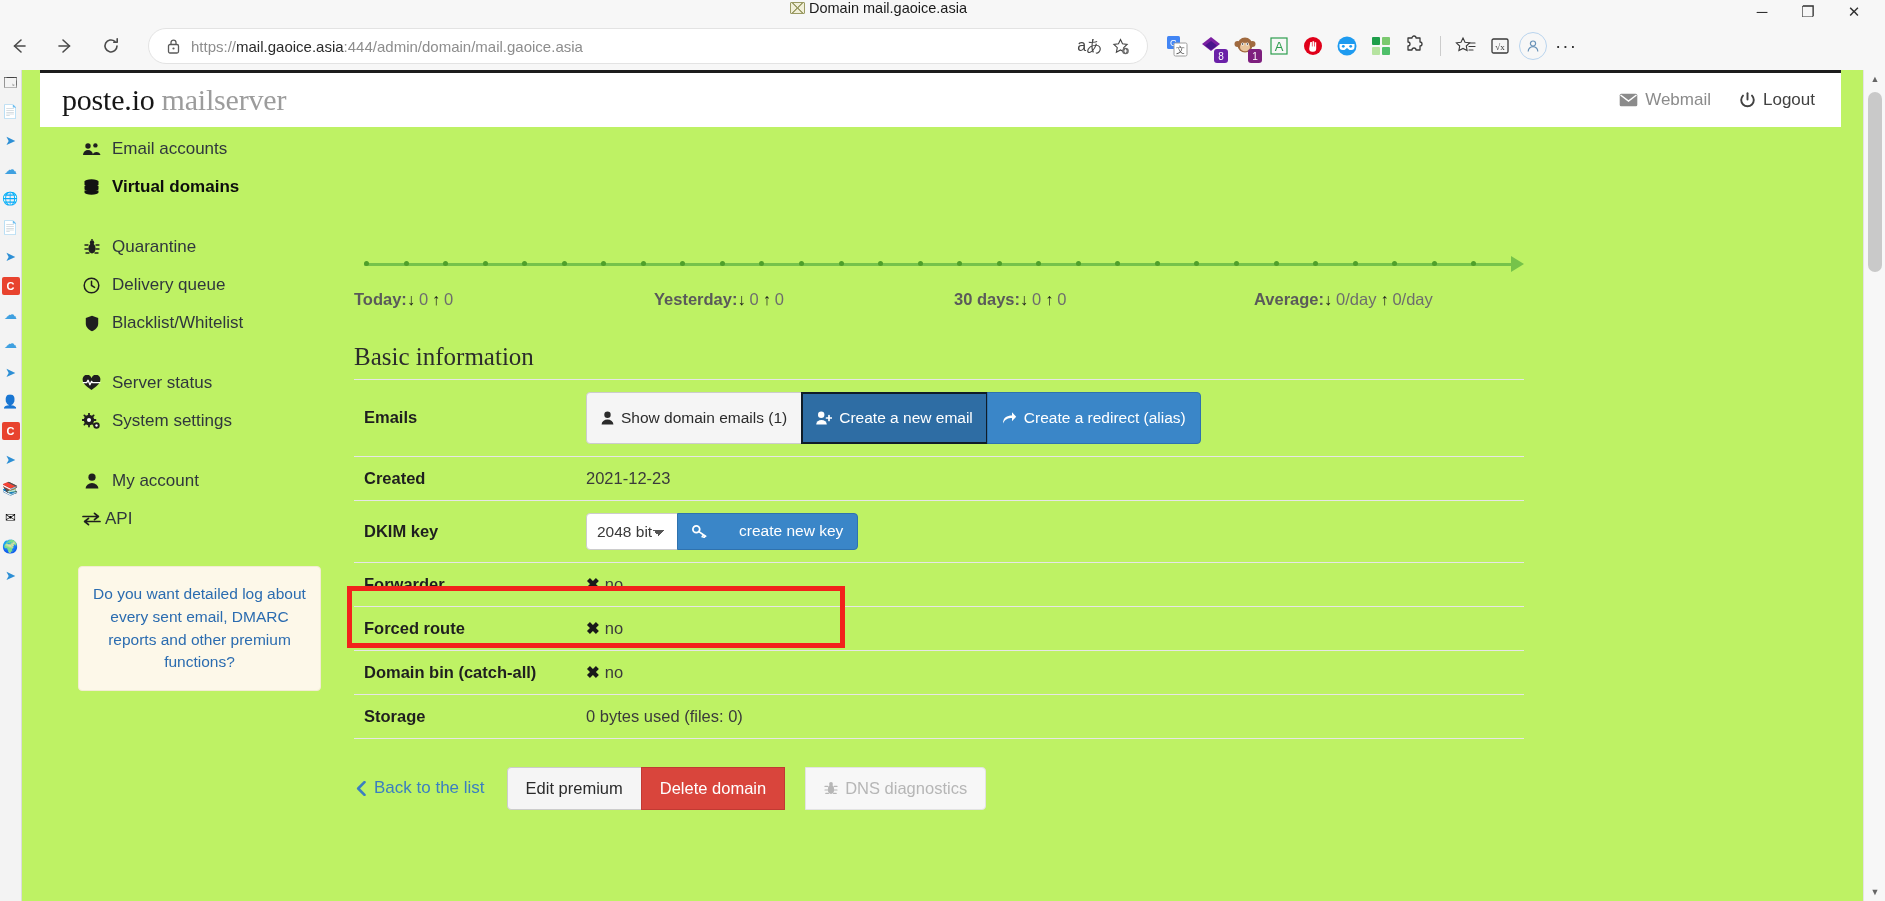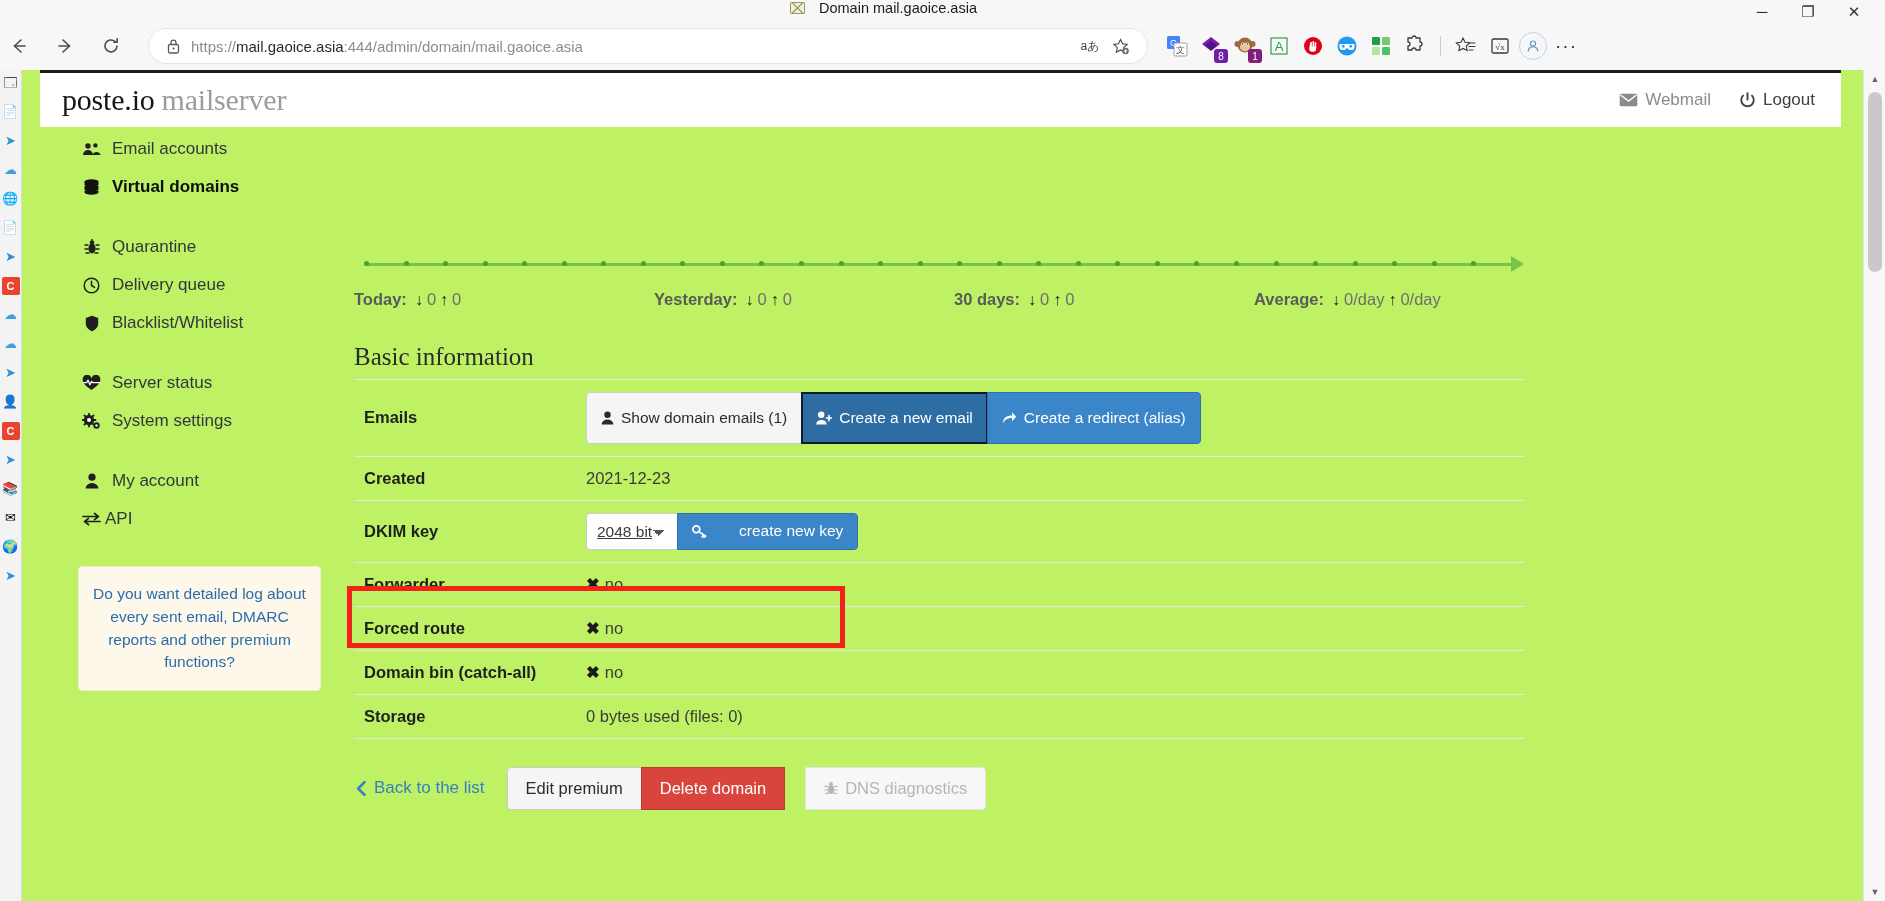--- a/index.html
+++ b/index.html
@@ -15,21 +15,21 @@
   .browser-chrome {
     position: absolute; left: 0; top: 0; width: 1885px; height: 70px;
     background: #f7f7f7;
   }
   .titlebar {
     position: absolute; left: 0; top: 0; width: 1885px; height: 22px;
   }
   .tab-title {
     position: absolute; left: 790px; top: 0px;
     font-size: 14.5px; color: #1b1b1b; white-space: nowrap;
-    display: flex; align-items: center; gap: 14px;
+    display: flex; align-items: center; gap: 4px;
   }
   .tab-fav {
     width: 15px; height: 12px; display: inline-block;
     border: 1.5px solid #9a9a63; background: #f1efd8; border-radius: 1px;
     position: relative;
   }
   .tab-fav::after {
     content: ""; position: absolute; left: 0; top: 0; width: 100%; height: 100%;
     background: linear-gradient(135deg, transparent 44%, #9a9a63 45%, #9a9a63 52%, transparent 53%),
                 linear-gradient(-135deg, transparent 44%, #9a9a63 45%, #9a9a63 52%, transparent 53%);
@@ -61,21 +61,21 @@
     padding: 0 12px 0 14px;
     border: 1px solid #e3e3e3;
   }
   .omnibox .lock { width: 20px; color: #5a5a5a; display:flex; align-items:center; justify-content:center;}
   .url-text {
     flex: 1; font-size: 15px; color: #6a6a6a; margin-left: 8px;
     white-space: nowrap; overflow: hidden;
   }
   .url-text .dim { color: #8d8d8d; }
   .url-text .host { color: #2b2b2b; }
-  .omni-btn { width: 30px; height: 30px; display:flex; align-items:center; justify-content:center; color:#444; font-size: 12px; }
+  .omni-btn { width: 30px; height: 30px; display:flex; align-items:center; justify-content:center; color:#444; font-size: 16px; }
   .ext-tray { display: flex; align-items: center; margin-left: 14px; gap: 4px; }
   .ext {
     width: 30px; height: 30px; position: relative;
     display: flex; align-items: center; justify-content: center;
     font-size: 13px;
   }
   .badge {
     position: absolute; right: -2px; bottom: -2px;
     min-width: 14px; height: 14px; border-radius: 3px;
     background: #6b21a8; color: #fff; font-size: 10px;
@@ -164,21 +164,21 @@
   }
   .chart-dots { position: absolute; left: 10px; right: 8px; bottom: 18px; height: 7px; display: flex; justify-content: space-between; }
   .chart-dots i { width: 5px; height: 5px; border-radius: 50%; background: #4fa02a; display:block; }
   .chart-arrow {
     position: absolute; right: 0px; bottom: 14px;
     width: 0; height: 0; border-left: 13px solid #76c34a;
     border-top: 8px solid transparent; border-bottom: 8px solid transparent;
   }
 
   .stats-row { display: flex; font-size: 16.5px; color: #545454; margin-bottom: 34px; }
-  .stat { display: flex; align-items: center; gap: 8px; white-space: nowrap; }
+  .stat { display: flex; align-items: center; white-space: nowrap; }
   .stat .lbl { font-weight: bold; color: #5a5a5a; }
   .stat .val { color: #6d6d6d; display: flex; align-items: baseline; gap: 4px; }
   .stat .val b { color: #1d1d1d; font-size: 16px; }
 
   .tbl { width: 1170px; border-collapse: collapse; }
   .tbl tr { border-bottom: 1px solid #e6e6e6; }
   .tbl tr.first { border-top: 1px solid #e6e6e6; }
   .tbl td { padding: 12px 0; vertical-align: middle; font-size: 16.5px; }
   .tbl td.k { width: 232px; font-weight: bold; color: #1f1f1f; padding-left: 10px; }
   .tbl td.v { color: #3b3b3b; }
@@ -202,21 +202,21 @@
   .btn-group .btn:first-child { border-radius: 4px 0 0 4px; margin-left: 0; }
   .btn-group .btn:last-child { border-radius: 0 4px 4px 0; }
 
   .sel {
     font-size: 15.5px; padding: 8px 10px; border: 1px solid #ccc;
     border-radius: 4px 0 0 4px; background: #fff; color: #3a3a3a;
     height: 37px; width: 92px;
     -webkit-appearance: none; appearance: none;
     background-image: linear-gradient(45deg, transparent 50%, #555 50%), linear-gradient(135deg, #555 50%, transparent 50%);
     background-position: calc(100% - 18px) 16px, calc(100% - 12px) 16px;
-    background-size: 6px 6px, 6px 6px; background-repeat: no-repeat; text-decoration: underline;
+    background-size: 6px 6px, 6px 6px; background-repeat: no-repeat;
   }
   .dkim-group { display: inline-flex; align-items: stretch; }
   .dkim-group .btn { border-radius: 0 4px 4px 0; margin-left: -1px; height: 37px; gap: 32px; }
 
   .footer-actions { display: flex; align-items: center; gap: 0; margin-top: 28px; padding-left: 2px; }
   .backlink { color: #3a7fc1; font-size: 17px; display: flex; align-items: center; gap: 7px; margin-right: 22px; }
 
   
   .redbox {
     position: absolute; left: 325px; top: 516px;

